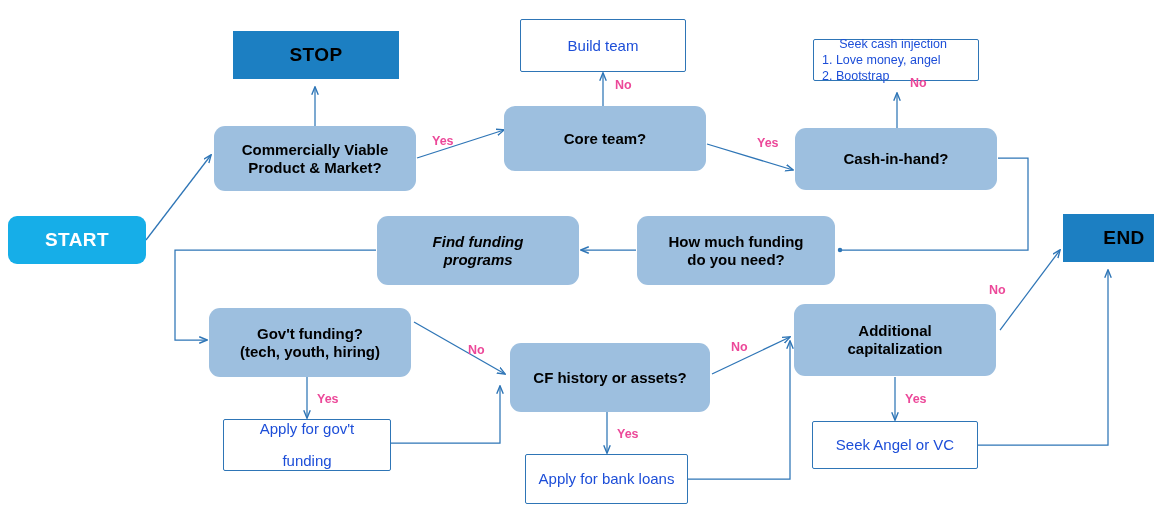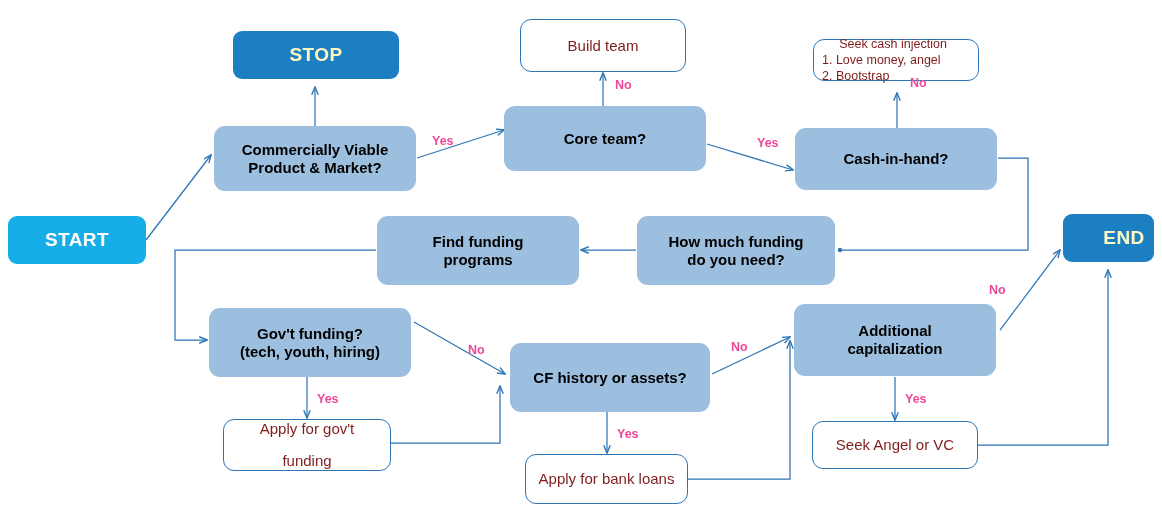--- a/index.html
+++ b/index.html
@@ -41,44 +41,44 @@
     background: #16AEE8;
     border-radius: 9px;
     color: #ffffff;
     font-weight: bold;
     font-size: 19px;
     letter-spacing: 0.4px;
   }
   
   .term-stop {
     background: #1C7FC2;
-    border-radius: 9px;
-    color: #fef9c3;
+    border-radius: 0;
+    color: #000000;
     font-weight: bold;
     font-size: 19px;
     letter-spacing: 0.4px;
   }
   
   .proc {
     background: #9DBFDF;
     border-radius: 11px;
     color: #000000;
     font-weight: bold;
     font-size: 15px;
   }
   .proc .sub {
     font-weight: bold;
     font-size: 15px;
   }
   
   .outcome {
     background: #ffffff;
     border: 1.3px solid #2E75B6;
-    border-radius: 11px;
-    color: #7f1d1d;
+    border-radius: 2px;
+    color: #1d4ed8;
     font-weight: normal;
     font-size: 15px;
   }
   .outcome.listbox {
     align-items: stretch;
     justify-content: center;
     text-align: left;
     padding: 4px 8px;
     font-size: 12.5px;
     line-height: 1.28;
@@ -183,21 +183,21 @@
     <span class="lb-title">Seek cash injection</span>
     <span>1. Love money, angel</span>
     <span>2. Bootstrap</span>
   </div>
 
   <div class="node proc" style="left:637px; top:216px; width:198px; height:69px;">
     <span>How much funding</span>
     <span>do you need?</span>
   </div>
 
-  <div class="node proc" style="left:377px; top:216px; width:202px; height:69px;">
+  <div class="node proc" style="left:377px; top:216px; width:202px; height:69px;font-style:italic;">
     <span>Find funding</span>
     <span>programs</span>
   </div>
 
   <div class="node proc" style="left:209px; top:308px; width:202px; height:69px;">
     <span>Gov't funding?</span>
     <span class="sub">(tech, youth, hiring)</span>
   </div>
 
   <div class="node outcome" style="left:223px; top:419px; width:168px; height:52px;justify-content:space-between;">

